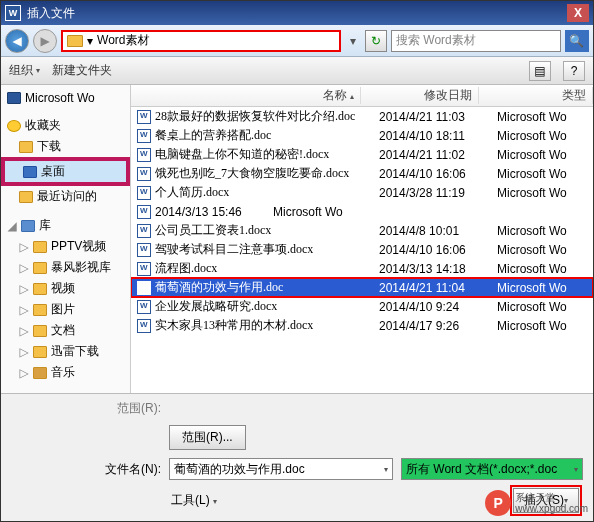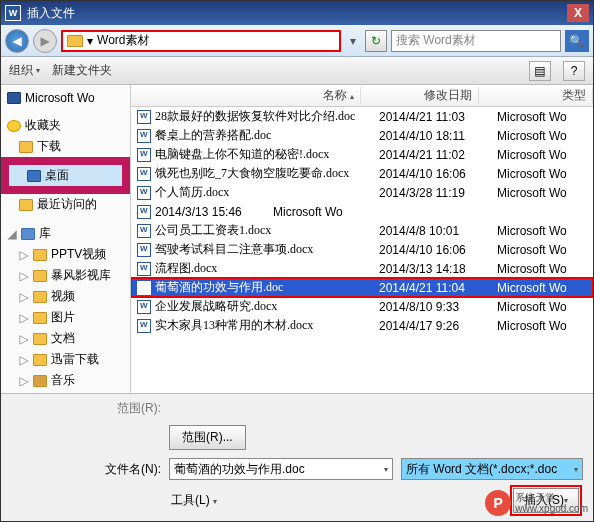--- a/index.html
+++ b/index.html
@@ -29,21 +29,21 @@
 .toolbar .item { color: #333; display: flex; align-items: center; gap: 3px; cursor: pointer; }
 .toolbar .spacer { flex: 1; }
 .toolbar .rbtn { width: 22px; height: 20px; border: 1px solid #aaa; background: linear-gradient(#fff,#e0e0e0); display: flex; align-items: center; justify-content: center; }
 
 .body-area { flex: 1; display: flex; background: #fff; overflow: hidden; }
 
 .sidebar { width: 130px; border-right: 1px solid #ccc; background: #fafafa; padding: 4px 0; overflow: hidden; }
 .sb-item { display: flex; align-items: center; gap: 4px; padding: 2px 4px 2px 18px; cursor: pointer; white-space: nowrap; }
 .sb-item.section { padding-left: 6px; font-weight: normal; }
 .sb-item.selected { background: #cce4f7; }
-.sb-item.highlight { border: 8px solid #be185d; text-align: right; }
+.sb-item.highlight { border: 4px solid #be185d; text-align: right; }
 .sb-ico { width: 14px; height: 12px; background: #f5c048; border: 1px solid #c89020; border-radius: 1px; display: inline-block; }
 .sb-ico.word { background: #2b579a; border-color: #1a3d6b; }
 .sb-ico.fav { background: #ffcc33; border-color: #cc9900; border-radius: 50%; }
 .sb-ico.desk { background: #3a70c0; border-color: #2050a0; }
 .sb-ico.lib { background: #5a8dd0; border-color: #3a6db0; }
 .sb-ico.music { background: #d8a040; }
 .sb-tree { width: 10px; color: #888; text-align: center; display: inline-block; }
 
 .filelist { flex: 1; display: flex; flex-direction: column; overflow: hidden; }
 .columns { height: 22px; background: linear-gradient(#fff,#f0f0f0); border-bottom: 1px solid #ccc; display: flex; align-items: center; }
@@ -63,21 +63,21 @@
 .r-type { flex: 1; overflow: hidden; }
 
 .bottom-panel { border-top: 1px solid #bbb; background: #f0f0f0; padding: 6px 10px 8px 10px; display: flex; flex-direction: column; gap: 8px; }
 .range-row { display: flex; align-items: center; gap: 8px; }
 .range-label { width: 150px; text-align: right; color: #777; }
 .range-btn { padding: 3px 12px; background: linear-gradient(#fff,#ddd); border: 1px solid #888; cursor: pointer; }
 
 .fn-row { display: flex; align-items: center; gap: 8px; }
 .fn-label { width: 150px; text-align: right; }
 .fn-input { flex: 1; height: 22px; border: 1px solid #888; background: #fff; padding: 0 4px; display: flex; align-items: center; }
-.filter-select { width: 182px; height: 22px; border: 1px solid #888; background: #7dd3fc; padding: 0 4px; display: flex; align-items: center; justify-content: space-between; }
+.filter-select { width: 182px; height: 22px; border: 1px solid #888; background: #22c55e; padding: 0 4px; display: flex; align-items: center; justify-content: space-between; }
 
 .action-row { display: flex; align-items: center; justify-content: flex-end; gap: 8px; padding-right: 4px; }
 .tools-label { margin-right: auto; margin-left: 160px; }
 .insert-btn { padding: 3px 10px; background: linear-gradient(#fff,#ddd); border: 1px solid #888; cursor: pointer; display: flex; align-items: center; }
 .insert-btn.highlight { outline: 2px solid #e00; outline-offset: 1px; }
 
 .watermark { position: absolute; right: 6px; bottom: 6px; display: flex; align-items: center; gap: 4px; }
 .wm-badge { width: 26px; height: 26px; border-radius: 50%; background: #e84c3d; color: #fff; display: flex; align-items: center; justify-content: center; font-weight: bold; font-size: 14px; }
 .wm-text { display: flex; flex-direction: column; line-height: 11px; font-size: 10px; color: #555; }
 
@@ -248,21 +248,21 @@
           </div>
           <div class="row selected highlight">
             <span class="doc-ico"></span>
             <span class="r-name">葡萄酒的功效与作用.doc</span>
             <span class="r-date">2014/4/21 11:04</span>
             <span class="r-type">Microsoft Wo</span>
           </div>
           <div class="row">
             <span class="doc-ico"></span>
             <span class="r-name">企业发展战略研究.docx</span>
-            <span class="r-date">2014/8/10 9:33</span>
+            <span class="r-date">2014/4/10 9:24</span>
             <span class="r-type">Microsoft Wo</span>
           </div>
           <div class="row">
             <span class="doc-ico"></span>
             <span class="r-name">实木家具13种常用的木材.docx</span>
             <span class="r-date">2014/4/17 9:26</span>
             <span class="r-type">Microsoft Wo</span>
           </div>
         </div>
     </div>

